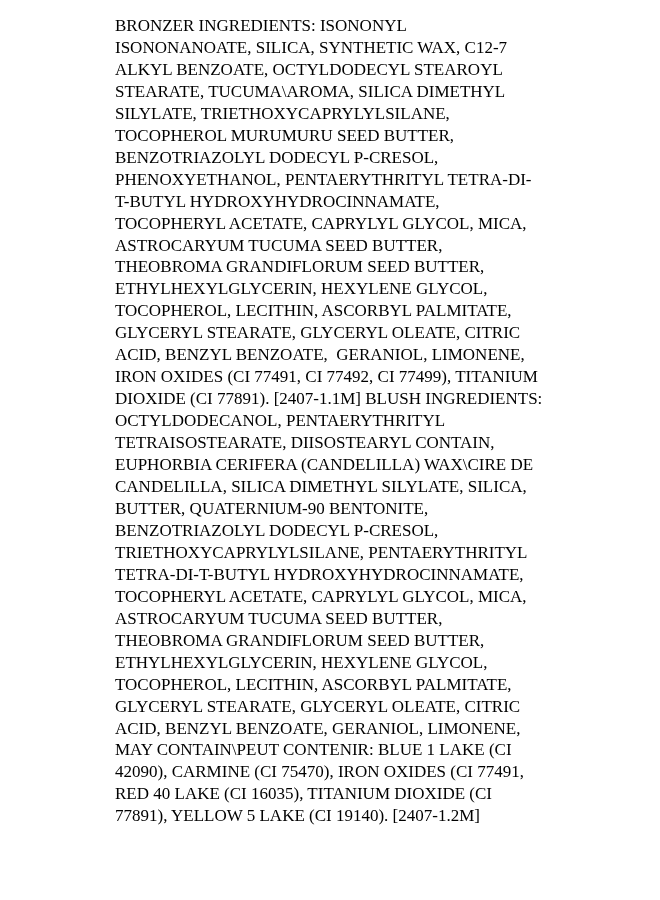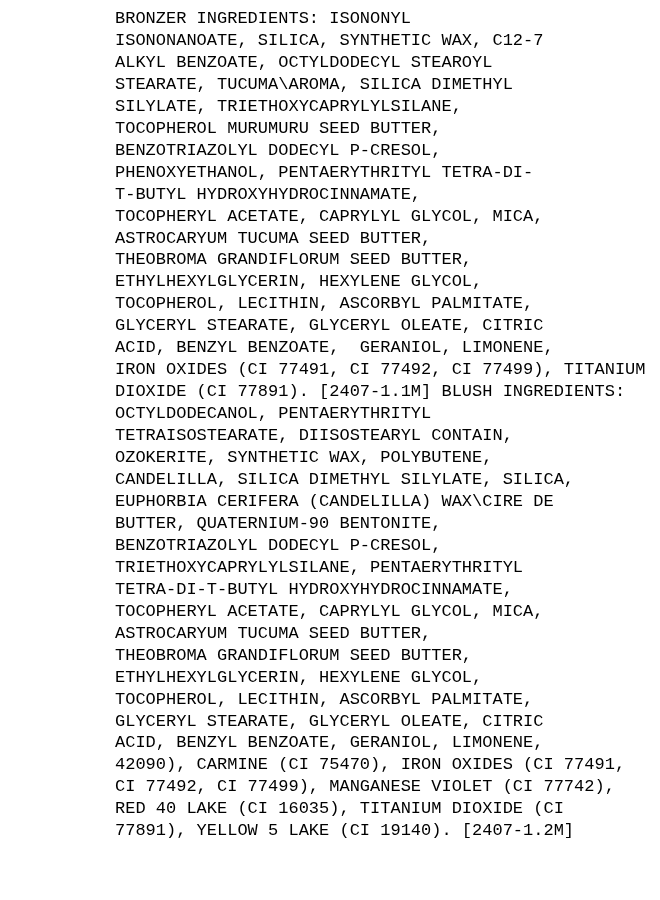--- a/index.html
+++ b/index.html
@@ -11,26 +11,25 @@
     position: relative;
     width: 660px;
     height: 900px;
     background: #ffffff;
     overflow: hidden;
     font-family: "Liberation Serif", serif;
   }
   .text-block {
     position: absolute;
     left: 115px;
-    top: 8px;
+    top: 15px;
     width: 460px;
     color: #000000;
     font-size: 17px;
     line-height: 21.95px;
-    font-family: Liberation Mono, monospace;
   }
   .line {
     white-space: pre;
   }
 </style>
 </head>
 <body>
 
 <div class="page">
   <div class="text-block" id="lines-container">
@@ -47,32 +46,31 @@
       <div class="line">ASTROCARYUM TUCUMA SEED BUTTER,</div>
       <div class="line">THEOBROMA GRANDIFLORUM SEED BUTTER,</div>
       <div class="line">ETHYLHEXYLGLYCERIN, HEXYLENE GLYCOL,</div>
       <div class="line">TOCOPHEROL, LECITHIN, ASCORBYL PALMITATE,</div>
       <div class="line">GLYCERYL STEARATE, GLYCERYL OLEATE, CITRIC</div>
       <div class="line">ACID, BENZYL BENZOATE,  GERANIOL, LIMONENE,</div>
       <div class="line">IRON OXIDES (CI 77491, CI 77492, CI 77499), TITANIUM</div>
       <div class="line">DIOXIDE (CI 77891). [2407-1.1M] BLUSH INGREDIENTS:</div>
       <div class="line">OCTYLDODECANOL, PENTAERYTHRITYL</div>
       <div class="line">TETRAISOSTEARATE, DIISOSTEARYL CONTAIN,</div>
-      <div class="line">OZOKERITE, SYNTHETIC WAX, POLYBUTENE,</div>
+      <div class="line">EUPHORBIA CERIFERA (CANDELILLA) WAX\CIRE DE</div>
       <div class="line">CANDELILLA, SILICA DIMETHYL SILYLATE, SILICA,</div>
-      <div class="line">EUPHORBIA CERIFERA (CANDELILLA) WAX\CIRE DE</div>
       <div class="line">BUTTER, QUATERNIUM-90 BENTONITE,</div>
       <div class="line">BENZOTRIAZOLYL DODECYL P-CRESOL,</div>
       <div class="line">TRIETHOXYCAPRYLYLSILANE, PENTAERYTHRITYL</div>
       <div class="line">TETRA-DI-T-BUTYL HYDROXYHYDROCINNAMATE,</div>
       <div class="line">TOCOPHERYL ACETATE, CAPRYLYL GLYCOL, MICA,</div>
       <div class="line">ASTROCARYUM TUCUMA SEED BUTTER,</div>
       <div class="line">THEOBROMA GRANDIFLORUM SEED BUTTER,</div>
       <div class="line">ETHYLHEXYLGLYCERIN, HEXYLENE GLYCOL,</div>
       <div class="line">TOCOPHEROL, LECITHIN, ASCORBYL PALMITATE,</div>
       <div class="line">GLYCERYL STEARATE, GLYCERYL OLEATE, CITRIC</div>
       <div class="line">ACID, BENZYL BENZOATE, GERANIOL, LIMONENE,</div>
+      <div class="line">MAY CONTAIN\PEUT CONTENIR: BLUE 1 LAKE (CI</div>
       <div class="line">42090), CARMINE (CI 75470), IRON OXIDES (CI 77491,</div>
-      <div class="line">CI 77492, CI 77499), MANGANESE VIOLET (CI 77742),</div>
       <div class="line">RED 40 LAKE (CI 16035), TITANIUM DIOXIDE (CI</div>
       <div class="line">77891), YELLOW 5 LAKE (CI 19140). [2407-1.2M]</div>
     </div>
 </div>
 
 </body></html>

